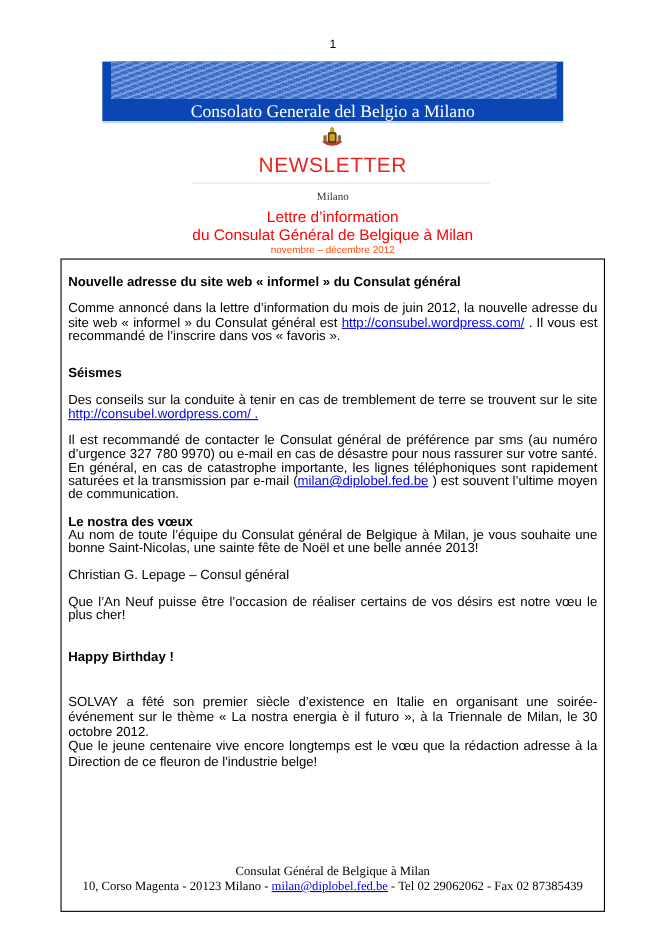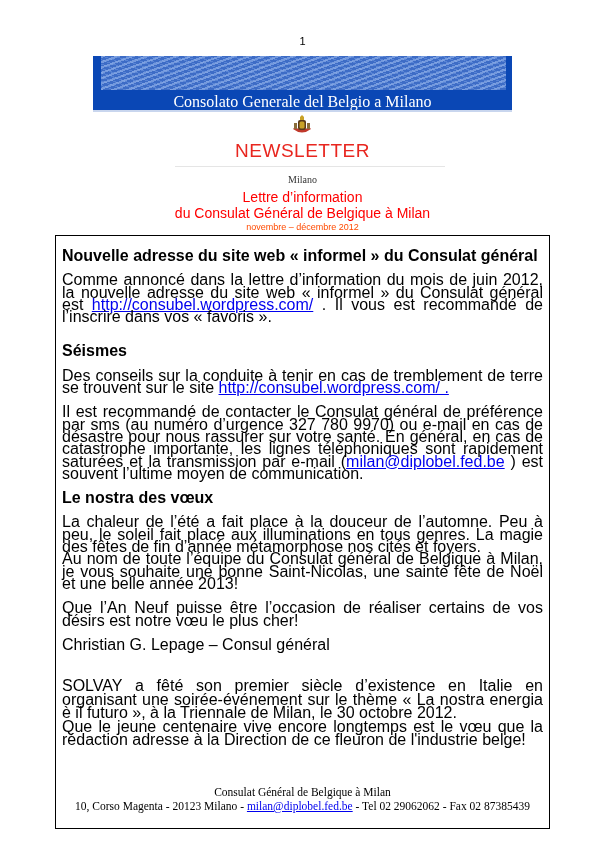--- a/index.html
+++ b/index.html
@@ -20,21 +20,21 @@
   .crest { position: absolute; left: 290px; top: 114px; width: 24px; height: 24px; }
 
   .newsletter-title { position: absolute; top: 140px; left: 0; width: 605px; text-align: center; color: #e8261f; font-family: "Liberation Sans", sans-serif; font-size: 19px; letter-spacing: 0.5px; font-weight: normal; }
   .title-rule { position: absolute; left: 175px; top: 166px; width: 270px; height: 1px; background: #e5e5e5; }
 
   .city { position: absolute; top: 174px; left: 0; width: 605px; text-align: center; font-family: "Liberation Serif", serif; font-size: 10px; color: #333; }
   .lettre1 { position: absolute; top: 189px; left: 0; width: 605px; text-align: center; color: #f00; font-size: 14px; }
   .lettre2 { position: absolute; top: 205px; left: 0; width: 605px; text-align: center; color: #f00; font-size: 14px; }
   .period { position: absolute; top: 222px; left: 0; width: 605px; text-align: center; color: #ff4a00; font-size: 9px; }
 
-  .content-box { position: absolute; left: 55px; top: 235px; width: 495px; height: 594px; border: 1px solid #000; box-sizing: border-box; padding: 0 6px; font-size: 16px; line-height: 12.3px; }
+  .content-box { position: absolute; left: 55px; top: 235px; width: 495px; height: 594px; border: 1px solid #000; box-sizing: border-box; padding: 0 6px; font-size: 12px; line-height: 12.3px; }
   .content-box p { margin: 0; text-align: justify; }
   .heading { font-weight: bold; }
   a.link { color: #0000ee; text-decoration: underline; }
 
   .footer1 { position: absolute; top: 786px; left: 0; width: 605px; text-align: center; font-family: "Liberation Serif", serif; font-size: 11.5px; }
   .footer2 { position: absolute; top: 800px; left: 0; width: 605px; text-align: center; font-family: "Liberation Serif", serif; font-size: 11.5px; }
 </style>
 </head>
 <body>
 
@@ -64,23 +64,23 @@
 
 <div class="content-box">
   <p style="margin-top:14px;" class="heading">Nouvelle adresse du site web « informel » du Consulat général</p>
   <p style="margin-top:12px;"><span>Comme annoncé dans la lettre d’information du mois de juin 2012, la nouvelle adresse du site web « informel » du Consulat général est </span><a class="link">http://consubel.wordpress.com/</a><span> . Il vous est recommandé de l’inscrire dans vos « favoris ».</span></p>
 
   <p style="margin-top:22px;" class="heading">Séismes</p>
   <p style="margin-top:12px;"><span>Des conseils sur la conduite à tenir en cas de tremblement de terre se trouvent sur le site </span><a class="link">http://consubel.wordpress.com/ .</a></p>
   <p style="margin-top:12px;"><span>Il est recommandé de contacter le Consulat général de préférence par sms (au numéro d’urgence 327 780 9970) ou e-mail en cas de désastre pour nous rassurer sur votre santé. En général, en cas de catastrophe importante, les lignes téléphoniques sont rapidement saturées et la transmission par e-mail (</span><a class="link">milan@diplobel.fed.be</a><span> ) est souvent l’ultime moyen de communication.</span></p>
 
   <p style="margin-top:12px;" class="heading">Le nostra des vœux</p>
-  <p style="margin-top:12px;">La chaleur de l’été a fait place à la douceur de l’automne. Peu à peu, le soleil fait place aux illuminations en tous genres. La magie des fêtes de fin d’année métamorphose nos cités et foyers.</p>
   <p style="margin-top:0;"> Au nom de toute l’équipe du Consulat général de Belgique à Milan, je vous souhaite une bonne Saint-Nicolas, une sainte fête de Noël et une belle année 2013!</p>
+  <p style="margin-top:12px;">Christian G. Lepage – Consul général</p>
   <p style="margin-top:12px;">Que l’An Neuf puisse être l’occasion de réaliser certains de vos désirs est notre vœu le plus cher!</p>
-  <p style="margin-top:12px;">Christian G. Lepage – Consul général</p>
 
+  <p style="margin-top:26px;" class="heading">Happy Birthday !</p>
   <p style="margin-top:28px; line-height:13.5px;">SOLVAY a fêté son premier siècle d’existence en Italie en organisant une soirée-événement sur le thème « La nostra energia è il futuro », à la Triennale de Milan, le 30 octobre 2012.</p>
   <p style="line-height:13.5px;">Que le jeune centenaire vive encore longtemps est le vœu que la rédaction adresse à la Direction de ce fleuron de l'industrie belge!</p>
 </div>
 
 <div class="footer1">Consulat Général de Belgique à Milan</div>
 <div class="footer2"><span>10, Corso Magenta - 20123 Milano - </span><a class="link">milan@diplobel.fed.be</a><span> - Tel 02 29062062 - Fax 02 87385439</span></div>
 
 </body></html>

